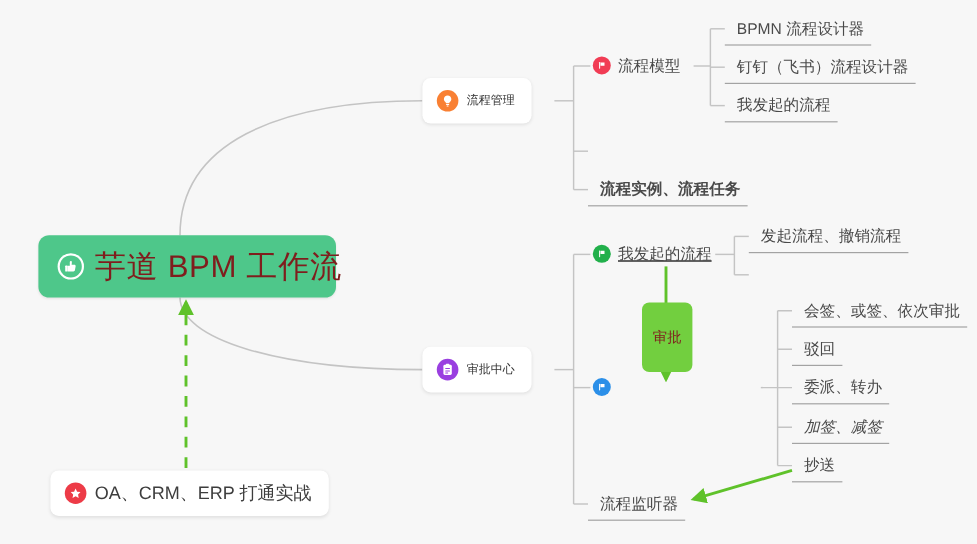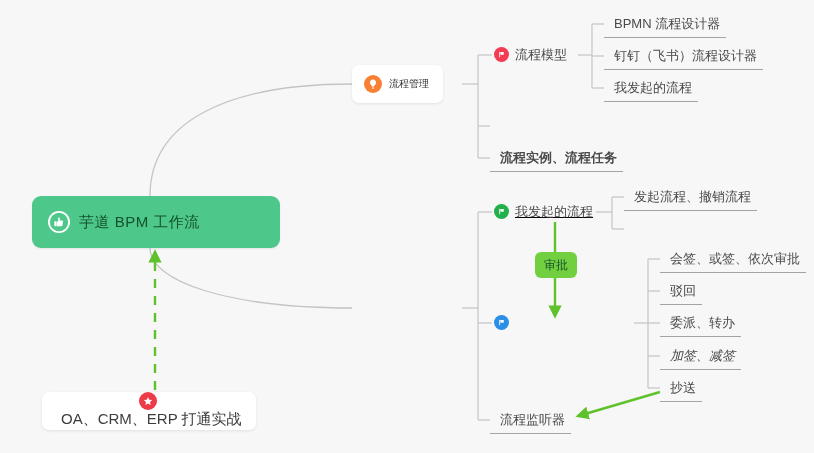--- a/index.html
+++ b/index.html
@@ -34,22 +34,22 @@
     height: 52px;
     background: #4ec78a;
     border-radius: 9px;
     display: flex;
     align-items: center;
     box-sizing: border-box;
     padding-left: 16px;
     box-shadow: 0 1px 2px rgba(0,0,0,0.08);
   }
   .root-label {
-    color: #14532d;
-    font-size: 15px;
+    color: #7f1d1d;
+    font-size: 26px;
     letter-spacing: 0.5px;
     margin-left: 9px;
     white-space: nowrap;
   }
 
   
   .pill-node {
     position: absolute;
     background: #ffffff;
     border-radius: 7px;
@@ -87,27 +87,27 @@
     white-space: nowrap;
   }
   .leaf-node.has-icon { padding-left: 2px; }
   .leaf-node.no-border { border-bottom: none; }
 
   
   .edge-tag {
     position: absolute;
     background: #72cf3f;
     border-radius: 6px;
-    color: #14532d;
+    color: #7f1d1d;
     font-size: 12px;
     display: flex;
     align-items: center;
     justify-content: center;
     height: 26px;
-    padding: 0 9px;
+    padding: 16px 9px;
     white-space: nowrap;
   }
 
   
   .icon-circle {
     width: 18px;
     height: 18px;
     border-radius: 50%;
     display: inline-flex;
     align-items: center;
@@ -215,20 +215,32 @@
     <span class="leaf-label">钉钉（飞书）流程设计器</span>
   </div>
   <div class="leaf-node" style="left:604px; top:74px;">
     <span class="leaf-label">我发起的流程</span>
   </div>
 
   <div class="leaf-node" style="left:490px; top:144px;font-weight:bold;">
     <span class="leaf-label">流程实例、流程任务</span>
   </div>
 
+  <div class="pill-node wide" style="left:352px; top:289px;">
+    <span class="icon-circle" style="background:#9a3fe0;">
+      <svg width="12" height="12" viewBox="0 0 24 24" aria-hidden="true">
+        <rect x="5" y="4" width="14" height="17" rx="2.4" fill="#ffffff"></rect>
+        <rect x="9" y="2.2" width="6" height="3.4" rx="1.3" fill="#ffffff"></rect>
+        <rect x="8" y="9.5" width="8" height="1.7" rx="0.85" fill="#9a3fe0"></rect>
+        <rect x="8" y="13.3" width="8" height="1.7" rx="0.85" fill="#9a3fe0"></rect>
+        <rect x="8" y="17" width="5" height="1.7" rx="0.85" fill="#9a3fe0"></rect>
+      </svg>
+    </span>
+    <span class="pill-label">审批中心</span>
+  </div>
 
   <div class="leaf-node has-icon" style="left:492px; top:198px; border-bottom:1px solid transparent;text-decoration:underline;">
     <span class="icon-circle sm" style="background:#22b04b;">
       <svg width="9" height="9" viewBox="0 0 24 24" aria-hidden="true">
         <rect x="6" y="4.5" width="2.3" height="15" rx="0.9" fill="#ffffff"></rect>
         <path d="M9 5.3 L18 5.3 L18 12.6 L9 12.6 Z" fill="#ffffff"></path>
       </svg>
     </span>
     <span class="leaf-label">我发起的流程</span>
   </div>
@@ -263,21 +275,21 @@
     <span class="leaf-label">加签、减签</span>
   </div>
   <div class="leaf-node" style="left:660px; top:374px;">
     <span class="leaf-label">抄送</span>
   </div>
 
   <div class="leaf-node" style="left:490px; top:406px;">
     <span class="leaf-label">流程监听器</span>
   </div>
 
-  <div class="pill-node" style="left:42px; top:392px; height:38px;flex-direction:column;">
+  <div class="pill-node" style="left:42px; top:392px; height:38px;">
     <span class="icon-circle" style="background:#ed3b47;">
       <svg width="12" height="12" viewBox="0 0 24 24" aria-hidden="true">
         <path d="M12 4.2 L14.5 9.4 L20.2 10.2 L16.1 14.2 L17.1 19.8
                  L12 17.1 L6.9 19.8 L7.9 14.2 L3.8 10.2 L9.5 9.4 Z" fill="#ffffff"></path>
       </svg>
     </span>
     <span class="pill-label" style="font-size:15px;">OA、CRM、ERP 打通实战</span>
   </div>
 
 </div>

